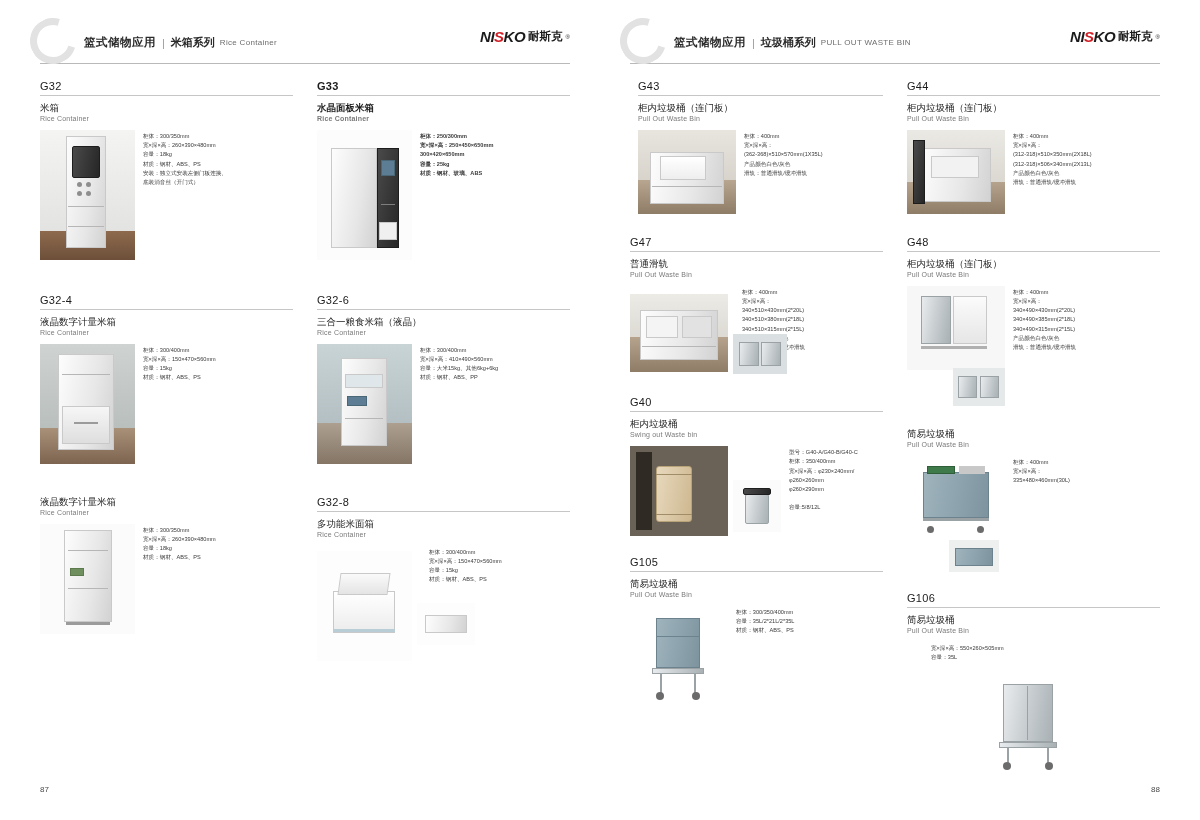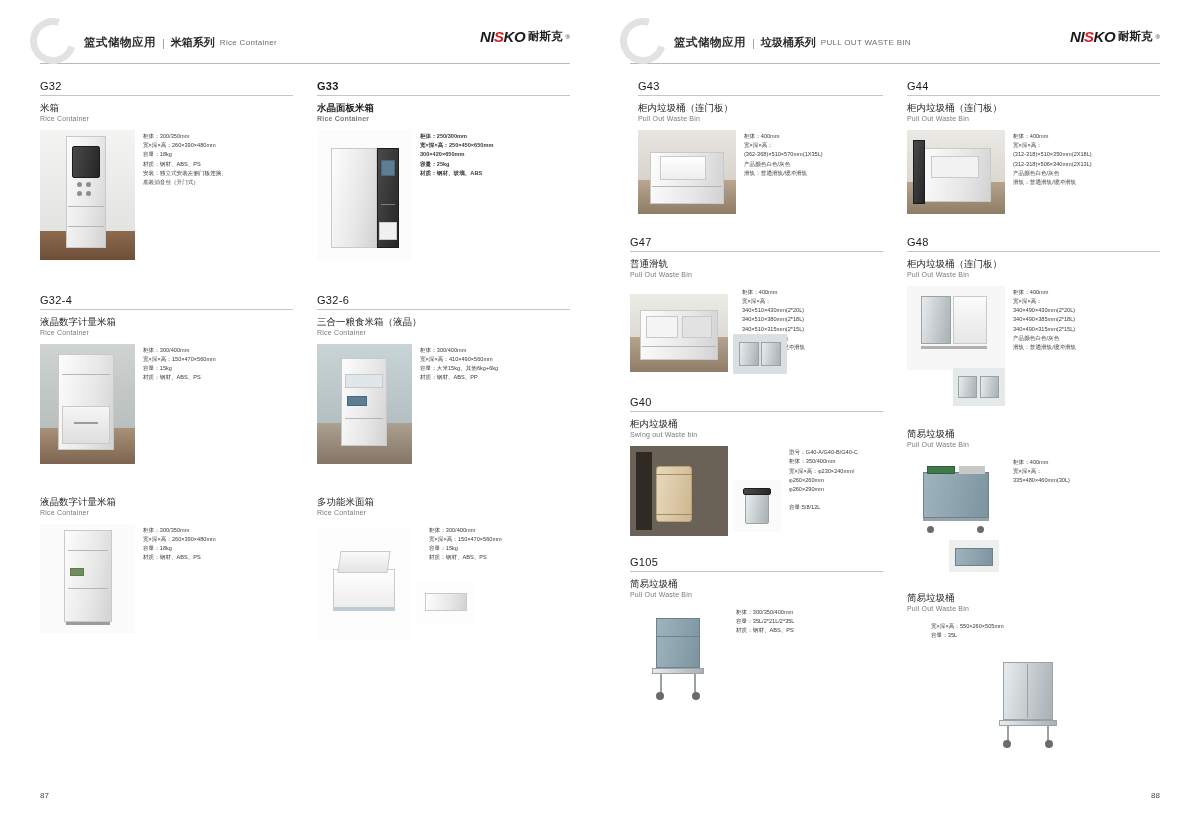--- a/index.html
+++ b/index.html
@@ -174,21 +174,21 @@
   }
   .knob {
     position:absolute;
     background:#8e8e8e;
     border-radius:50%;
   }
 
   
   .pageno {
     position: absolute;
-    bottom: 20px;
+    bottom: 26px;
     font-size: 8px;
     color: #4a4a4a;
   }
   .pageno.left { left: 40px; }
   .pageno.right { right: 40px; }
 
   .gutter {
     position:absolute;
     left:600px; top:0; bottom:0;
     width:1px;
@@ -320,20 +320,21 @@
               <div class="line" style="left:28px;top:74px;width:38px;height:1px;"></div>
             </div>
             <div class="specs">柜体：300/400mm
 宽×深×高：410×490×560mm
 容量：大米15kg、其他6kg+6kg
 材质：钢材、ABS、PP</div>
           </div>
         </div>
 
         <div class="prod">
+          <div class="prod-code">G32-8</div>
           <div class="prod-name">多功能米面箱</div>
           <div class="prod-name-en">Rice Container</div>
           <div class="prod-body" style="flex-direction:column;">
             <div class="specs" style="margin-left:112px;margin-bottom:4px;">柜体：300/400mm
 宽×深×高：150×470×560mm
 容量：15kg
 材质：钢材、ABS、PS</div>
             <div class="photo-row" style="margin-top:-46px;">
               <div class="ph" style="width:95px;height:110px;background:#fdfdfd;">
                 <div class="box" style="left:16px;top:40px;width:62px;height:42px;background:linear-gradient(#ffffff,#ececec);"></div>
@@ -545,20 +546,21 @@
                 </div>
               </div>
             </div>
             <div class="specs">柜体：400mm
 宽×深×高：
 335×480×460mm(30L)</div>
           </div>
         </div>
 
         <div class="prod">
+          <div class="prod-code">G106</div>
           <div class="prod-name">简易垃圾桶</div>
           <div class="prod-name-en">Pull Out Waste Bin</div>
           <div class="prod-body" style="flex-direction:column;">
             <div class="specs" style="margin-left:24px;margin-bottom:6px;">宽×深×高：550×260×505mm
 容量：35L</div>
             <div class="ph" style="width:110px;height:96px;background:#ffffff;margin-left:66px;">
               <div class="box steel" style="left:30px;top:8px;width:50px;height:58px;"></div>
               <div class="line" style="left:54px;top:10px;width:1px;height:54px;background:#9aa2a6;"></div>
               <div class="box steel" style="left:26px;top:66px;width:58px;height:6px;"></div>
               <div class="line" style="left:34px;top:72px;width:2px;height:16px;background:#9aa2a6;"></div>

